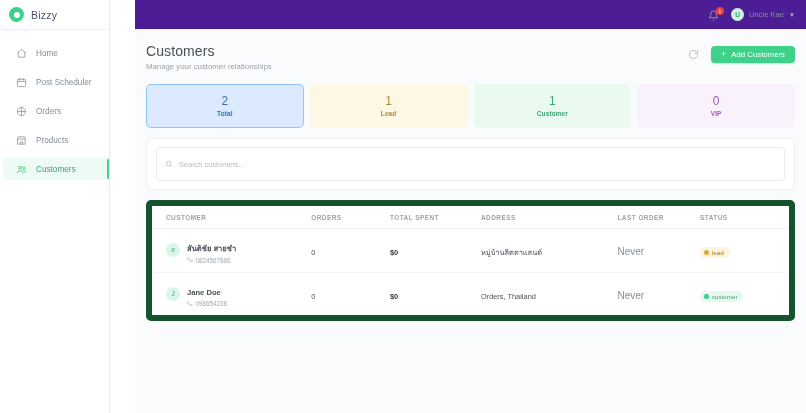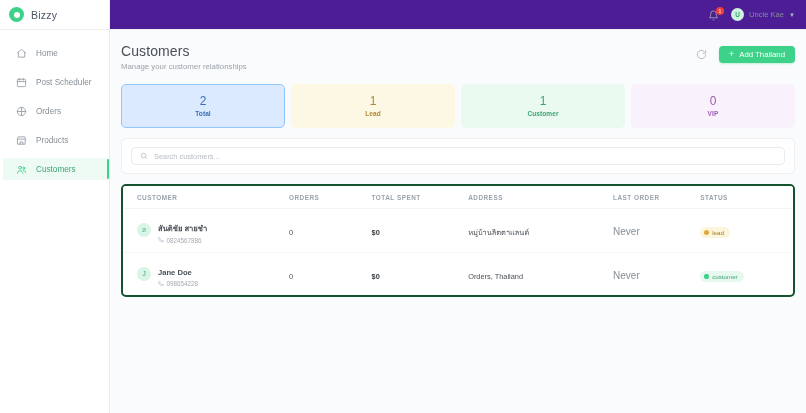--- a/index.html
+++ b/index.html
@@ -3,21 +3,21 @@
 <meta charset="utf-8">
 <style>
   * { box-sizing: border-box; margin: 0; padding: 0; }
   html, body {
     width: 806px; height: 413px;
     font-family: "Liberation Sans", "DejaVu Sans", sans-serif;
     background: #ffffff;
     color: #374151;
     overflow: hidden;
   }
-  .app { display: flex; width: 806px; height: 413px; }
+  .app { display: flex; width: 806px; height: 413px; gap: 25px; }
 
   
   .sidebar {
     width: 110px; height: 413px;
     background: #ffffff;
     border-right: 1px solid #e9ecef;
     display: flex; flex-direction: column;
     flex: 0 0 110px;
   }
   .brand {
@@ -125,32 +125,32 @@
   .stat.customer .stat-value, .stat.customer .stat-label { color: #3ba573; }
   .stat.vip     { background: #f9f1fb; }
   .stat.vip .stat-value, .stat.vip .stat-label { color: #9b5bb5; }
 
   .search-card {
     margin-top: 10px; background: #ffffff; border: 1px solid #eef0f2;
     border-radius: 5px; padding: 8px 9px;
   }
   .search-box {
     height: 17px; border: 1px solid #e9ecef; border-radius: 4px;
-    display: flex; align-items: center; gap: 6px; padding: 8px 8px;
+    display: flex; align-items: center; gap: 6px; padding: 16px 8px;
     background: #ffffff;
   }
   .search-box svg { width: 8px; height: 8px; color: #adb5bd; flex: 0 0 8px; display: block; }
   .search-input {
     border: none; outline: none; flex: 1; font-size: 7.4px;
     font-family: inherit; color: #495057; background: transparent;
   }
   .search-input::placeholder { color: #b5bcc4; }
 
   .table-card {
-    margin-top: 10px; background: #ffffff; border: 2px solid #14532d;
+    margin-top: 10px; background: #ffffff; border: 6px solid #14532d;
     border-radius: 5px; overflow: hidden;
   }
   table { width: 100%; border-collapse: collapse; }
   thead th {
     text-align: left; font-size: 6.4px; font-weight: bold; color: #9aa3ab;
     letter-spacing: .5px; padding: 8px 0 7px 0;
     border-bottom: 1px solid #f1f3f5; background: #ffffff;
   }
   tbody td { padding: 8px 0; border-bottom: 1px solid #f4f6f7; vertical-align: middle; }
   tbody tr:last-child td { border-bottom: none; }
@@ -274,21 +274,21 @@
         </div>
         <div class="head-actions">
           <button class="refresh-btn">
             <svg viewBox="0 0 24 24" fill="none" stroke="currentColor" stroke-width="2">
               <path d="M21 12a9 9 0 1 1-3-6.7"></path>
                 <path d="M21 3v6h-6"></path>
             </svg>
           </button>
           <button class="add-btn">
             <span class="plus">+</span>
-            <span>Add Thailand</span>
+            <span>Add Customers</span>
           </button>
         </div>
       </div>
 
       <div class="stats" id="stats">
           <div class="stat total">
             <div class="stat-value">2</div>
             <div class="stat-label">Total</div>
           </div>
           <div class="stat lead">

